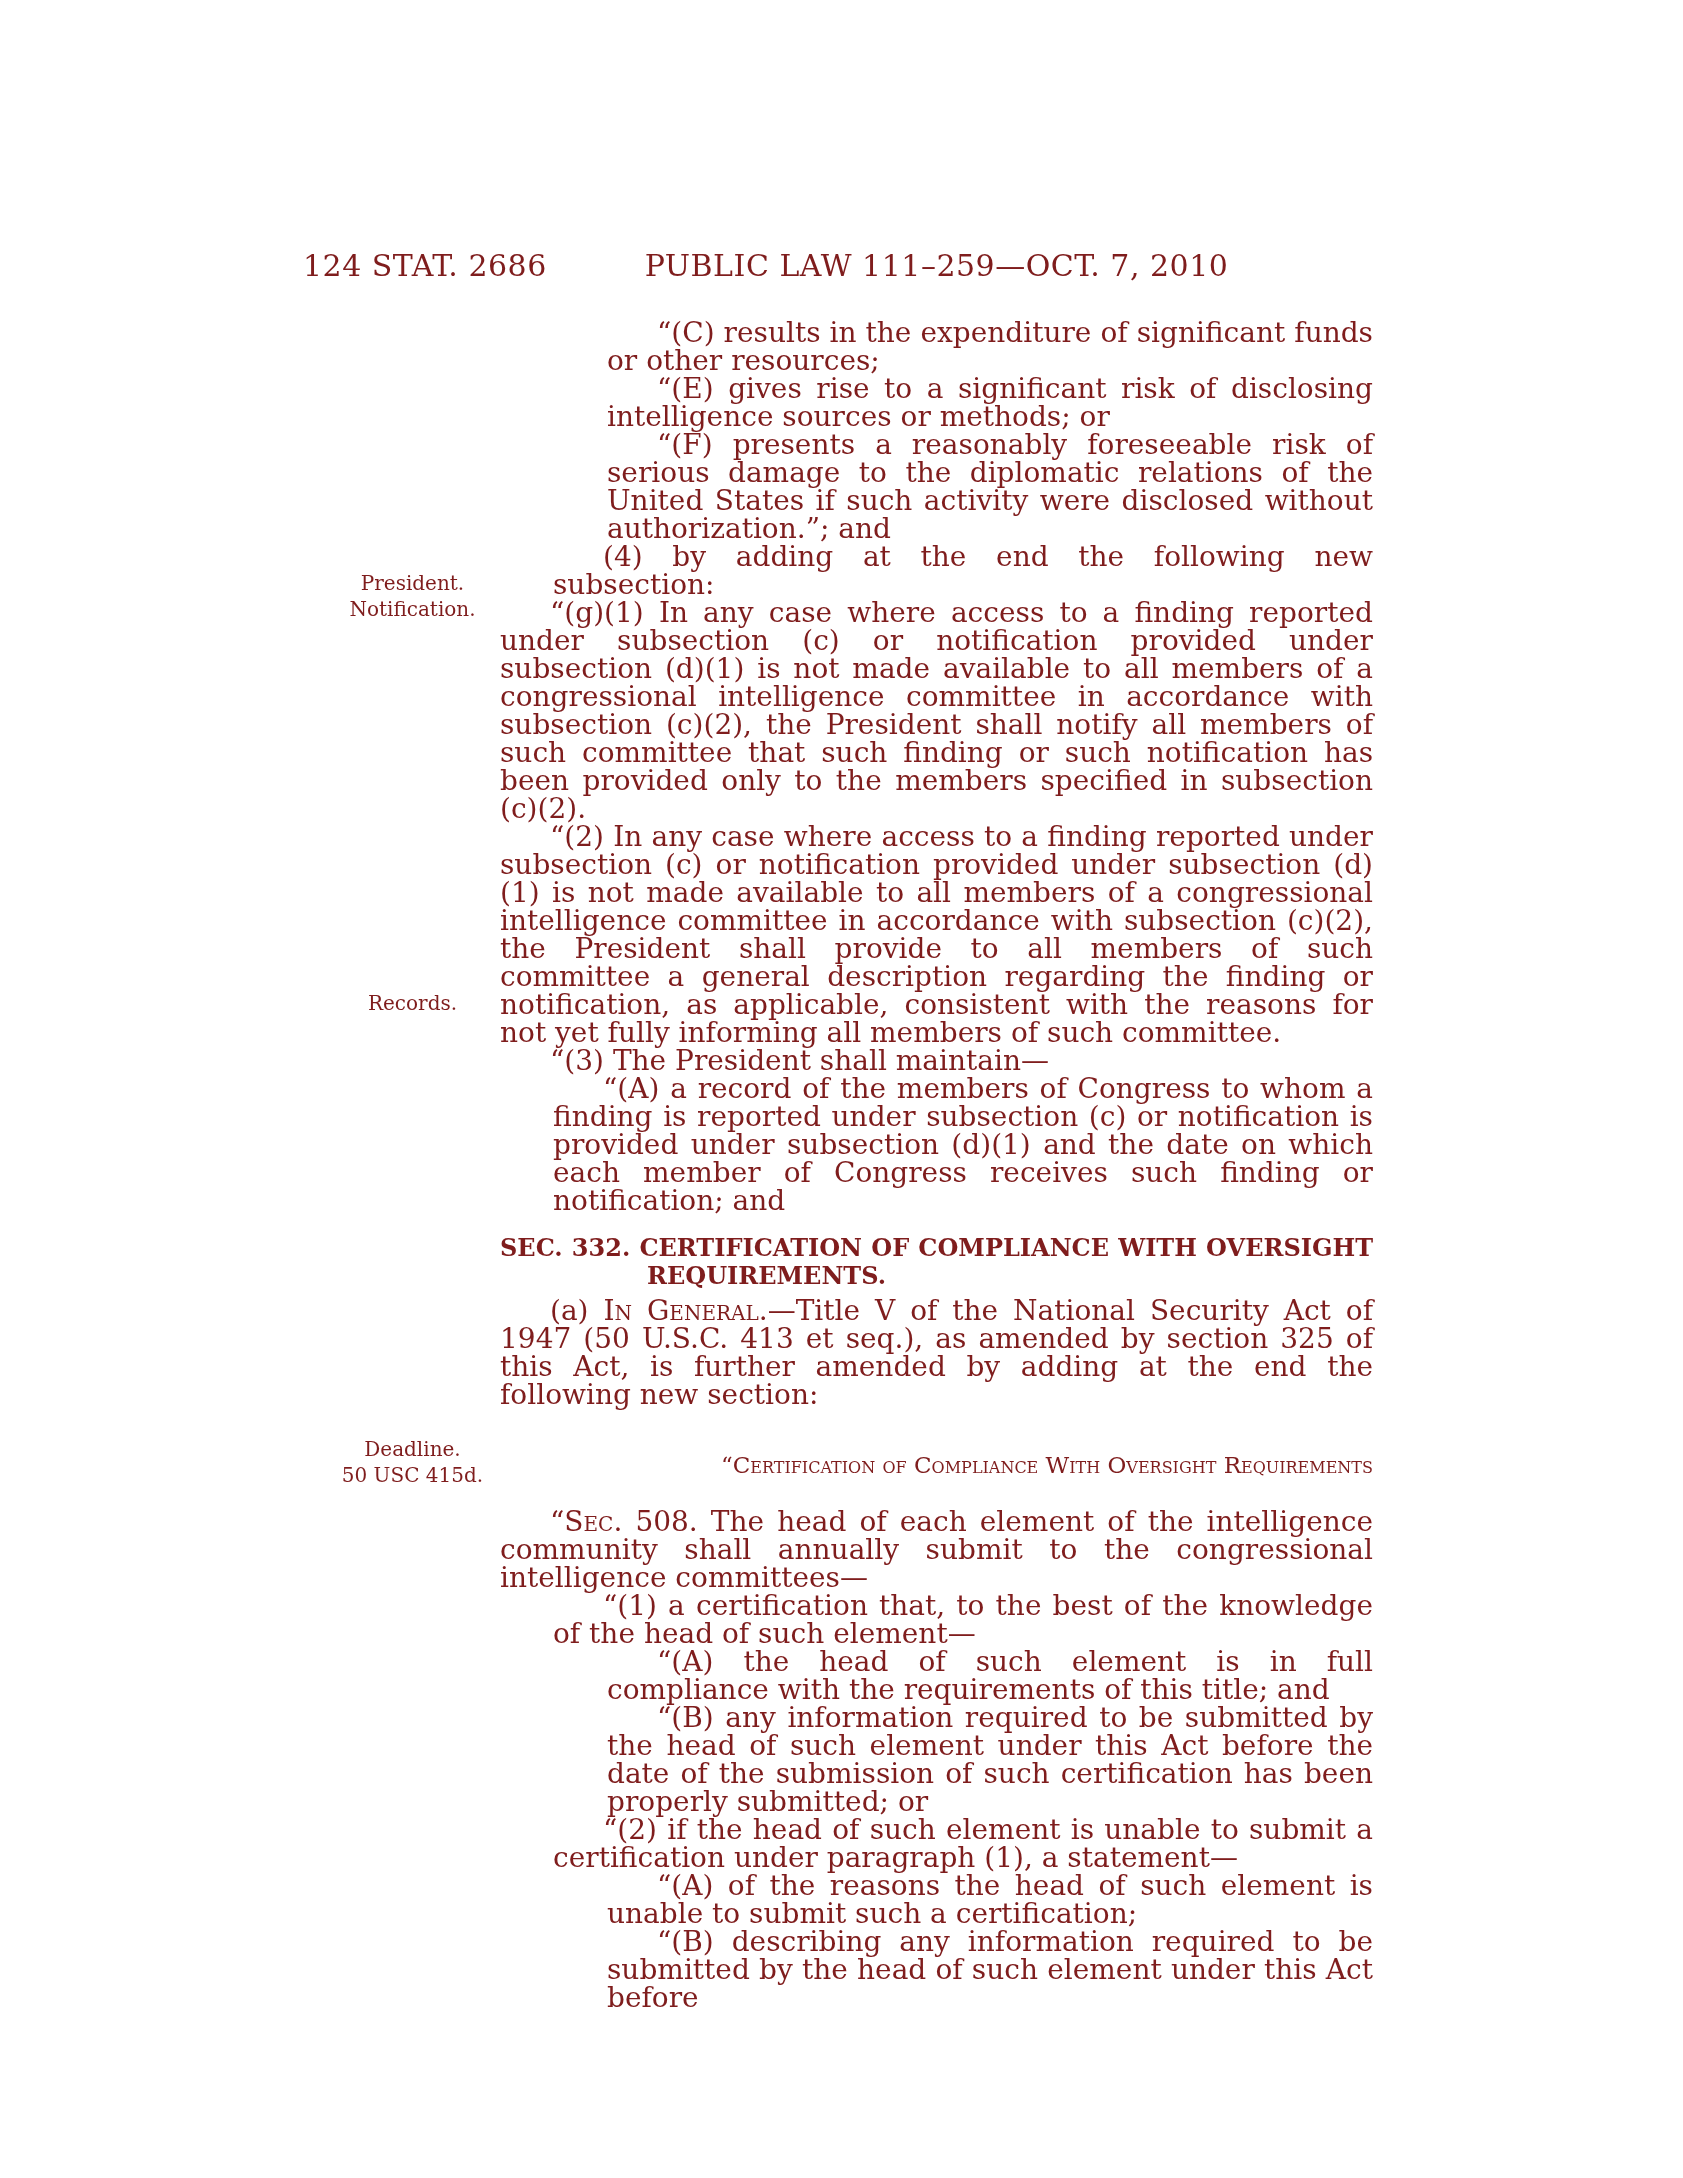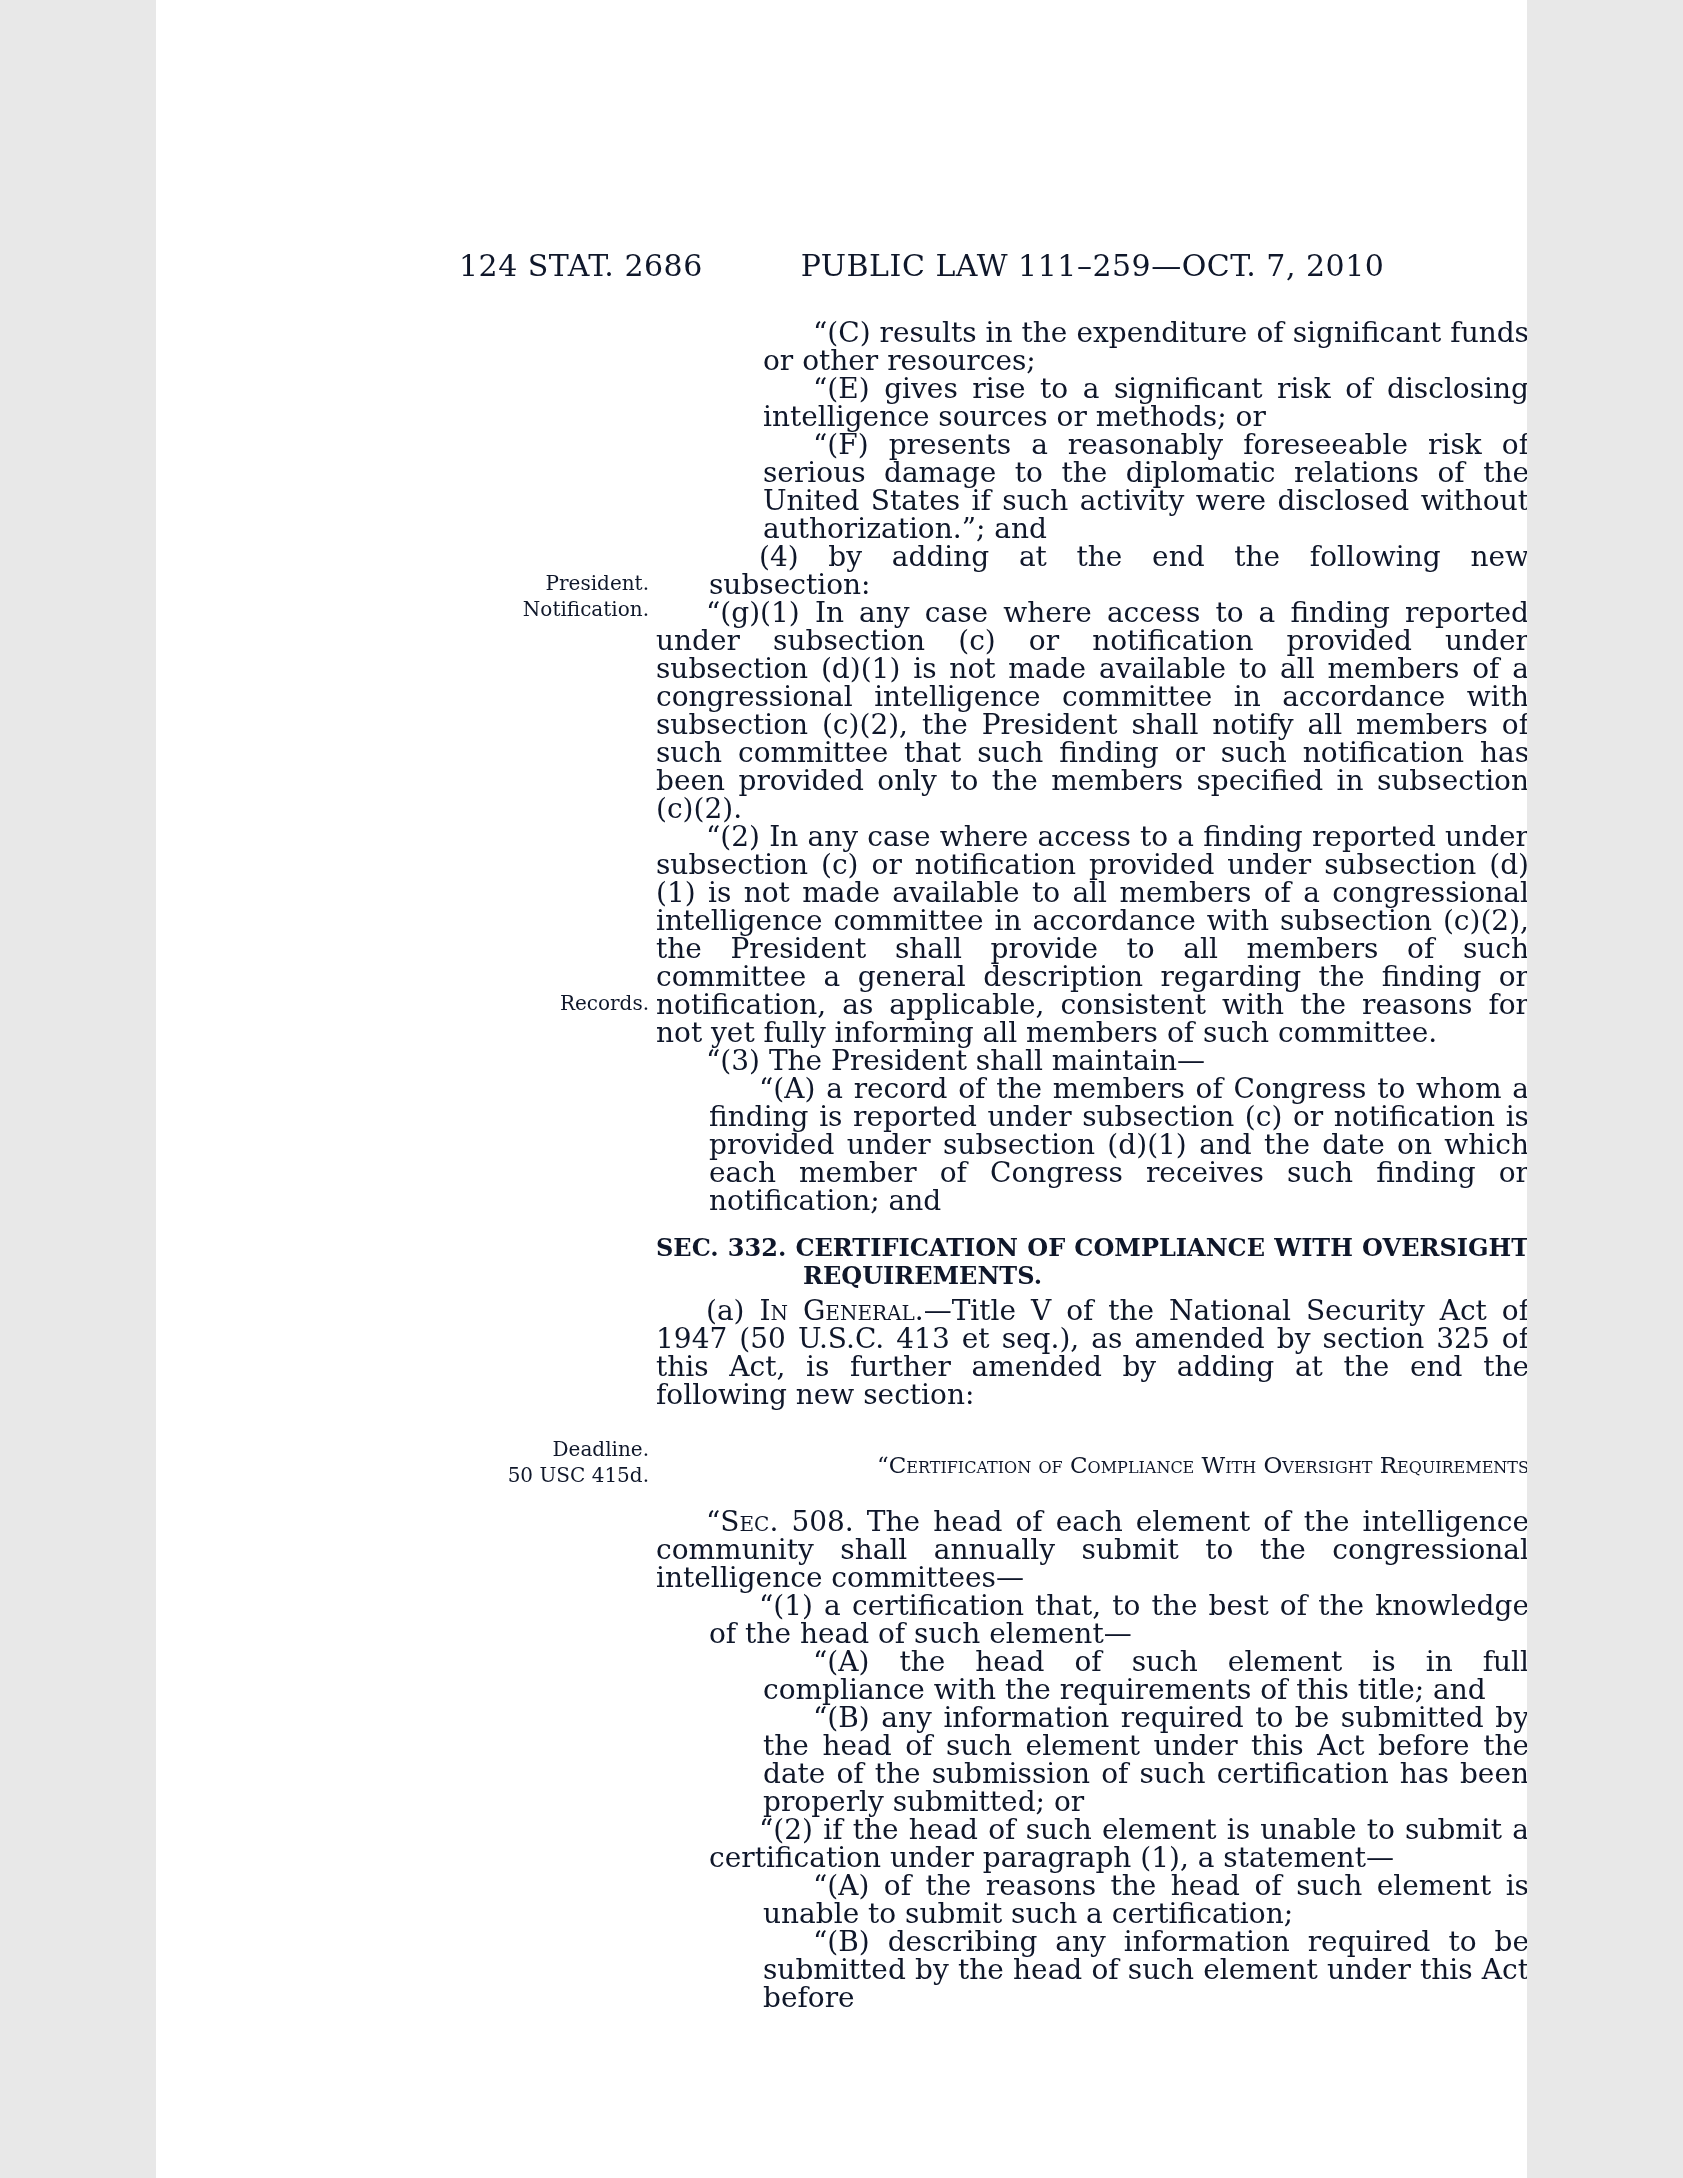--- a/index.html
+++ b/index.html
@@ -1,32 +1,32 @@
 <!DOCTYPE html>
 <html><head>
 <meta charset="utf-8">
 <style>
   html,body {margin:0; padding:0; background:#e8e8e8;}
   .page {
-    position:relative; width:1371px; height:2178px; margin:0 auto;
-    background:#ffffff; color:#0f172a;
+    position:relative; width:1683px; height:2178px; margin:0 auto;
+    background:#ffffff; color:#7f1d1d;
     font-family:"DejaVu Serif","Liberation Serif",serif;
     overflow:hidden;
   }
   .header-stat {
     position:absolute; left:303px; top:248px;
     font-size:30px; letter-spacing:0.5px; white-space:nowrap;
   }
   .header-law {
     position:absolute; left:500px; top:248px; width:873px;
     text-align:center; font-size:30px; letter-spacing:0.5px; white-space:nowrap;
   }
   .margin-note {
-    position:absolute; left:300px; width:193px;
-    font-size:20px; line-height:26px; text-align:right;
+    position:absolute; left:316px; width:193px;
+    font-size:20px; line-height:26px; text-align:center;
   }
   .body-col {position:absolute; left:500px; top:319px; width:873px;}
   .para {
     font-size:28px; line-height:28px; margin:0;
     text-align:justify; text-indent:50px;
   }
   .sub1 {margin-left:53px;}
   .sub2 {margin-left:107px;}
   .sec-heading {
     font-weight:bold; font-size:24px;

